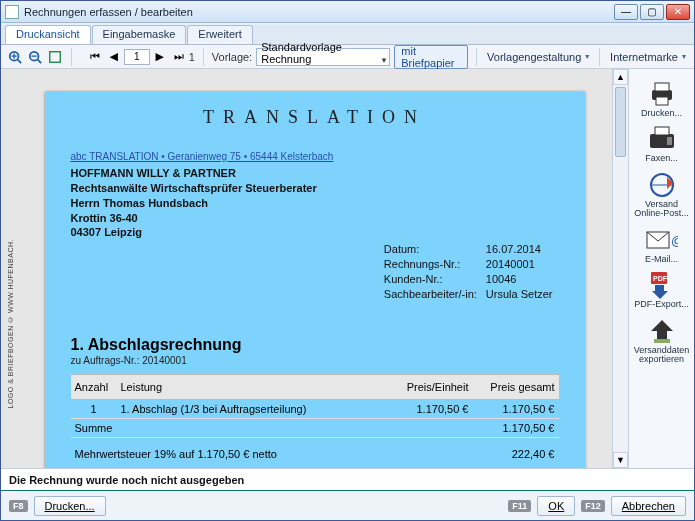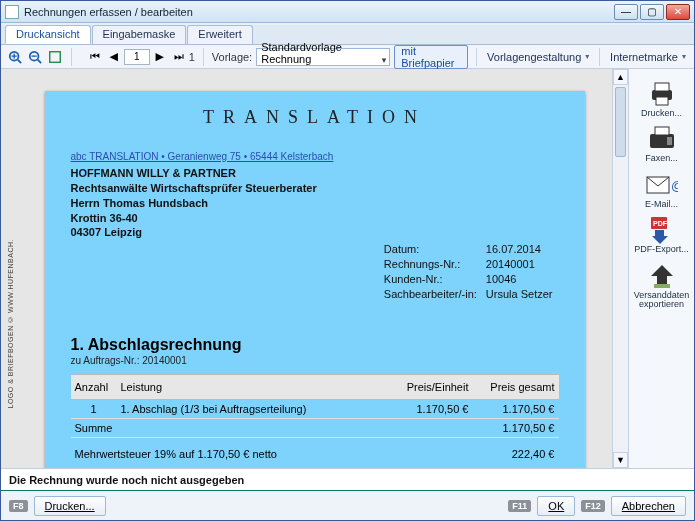--- a/index.html
+++ b/index.html
@@ -217,20 +217,30 @@
             <svg width="30" height="26" viewBox="0 0 30 26">
               <rect x="3" y="8" width="24" height="14" rx="2" fill="#333"></rect>
               <rect x="8" y="1" width="14" height="8" fill="#fff" stroke="#333"></rect>
               <rect x="20" y="11" width="5" height="8" fill="#888"></rect>
             </svg>
           </div>
         <div class="cap">Faxen...</div>
       </div>
       <div class="act">
         <div class="ico">
+            <svg width="30" height="28" viewBox="0 0 30 28">
+              <circle cx="15" cy="14" r="11" fill="none" stroke="#2a58a6" stroke-width="2"></circle>
+              <path d="M15 3 a11 11 0 0 1 0 22 M4 14 h22" stroke="#2a58a6" stroke-width="1.2" fill="none"></path>
+              <path d="M20 6 l6 6 -6 6" fill="#d43"></path>
+            </svg>
+          </div>
+        <div class="cap">Versand Online-Post...</div>
+      </div>
+      <div class="act">
+        <div class="ico">
             <svg width="32" height="24" viewBox="0 0 32 24">
               <rect x="1" y="4" width="22" height="16" fill="#fff" stroke="#333"></rect>
               <path d="M1 4 l11 9 11-9" stroke="#333" fill="none"></path>
               <text x="25" y="17" font-size="13" fill="#1b5fb0" font-family="Arial">@</text>
             </svg>
           </div>
         <div class="cap">E-Mail...</div>
       </div>
       <div class="act">
         <div class="ico">

